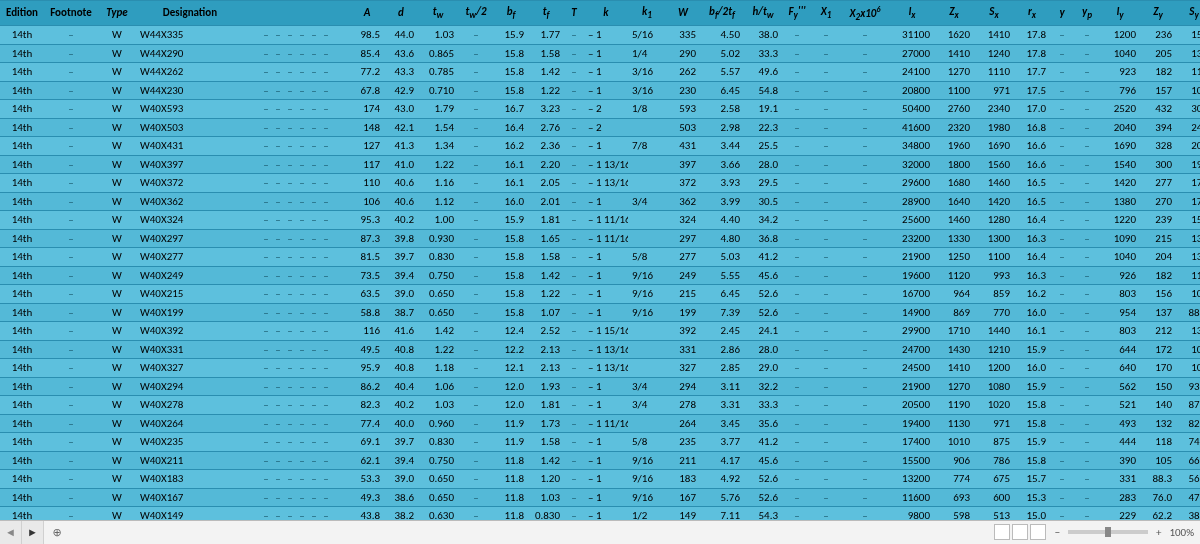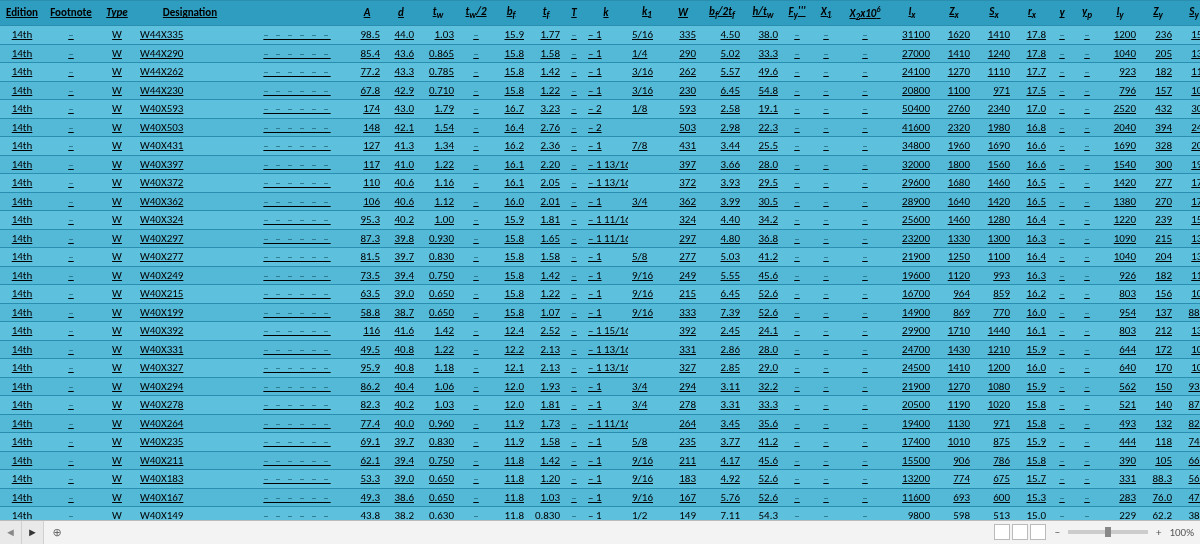--- a/index.html
+++ b/index.html
@@ -12,21 +12,20 @@
     width: 1200px;
     height: 544px;
     overflow: hidden;
   }
   .sheet-area {
     position: relative;
     width: 100%;
     height: 520px;
     overflow: hidden;
     background: #3ba7c7;
-    text-decoration: underline;
   }
   table {
     border-collapse: collapse;
     table-layout: fixed;
     width: 1196px;
   }
   th, td {
     border-top: 1px solid #2a8eb0;
     border-bottom: 1px solid #2a8eb0;
     border-left: none;
@@ -663,21 +662,21 @@
           <td class="dashes">– – – – – –</td>
           <td class="r">58.8</td>
           <td class="r">38.7</td>
           <td class="r">0.650</td>
           <td class="dash">–</td>
           <td class="r">15.8</td>
           <td class="r">1.07</td>
           <td class="dash">–</td>
           <td class="l">– 1</td>
           <td class="l">9/16</td>
-          <td class="r">333</td>
+          <td class="r">199</td>
           <td class="r">7.39</td>
           <td class="r">52.6</td>
           <td class="dash">–</td>
           <td class="dash">–</td>
           <td class="dash">–</td>
           <td class="r">14900</td>
           <td class="r">869</td>
           <td class="r">770</td>
           <td class="r">16.0</td>
           <td class="dash">–</td>

